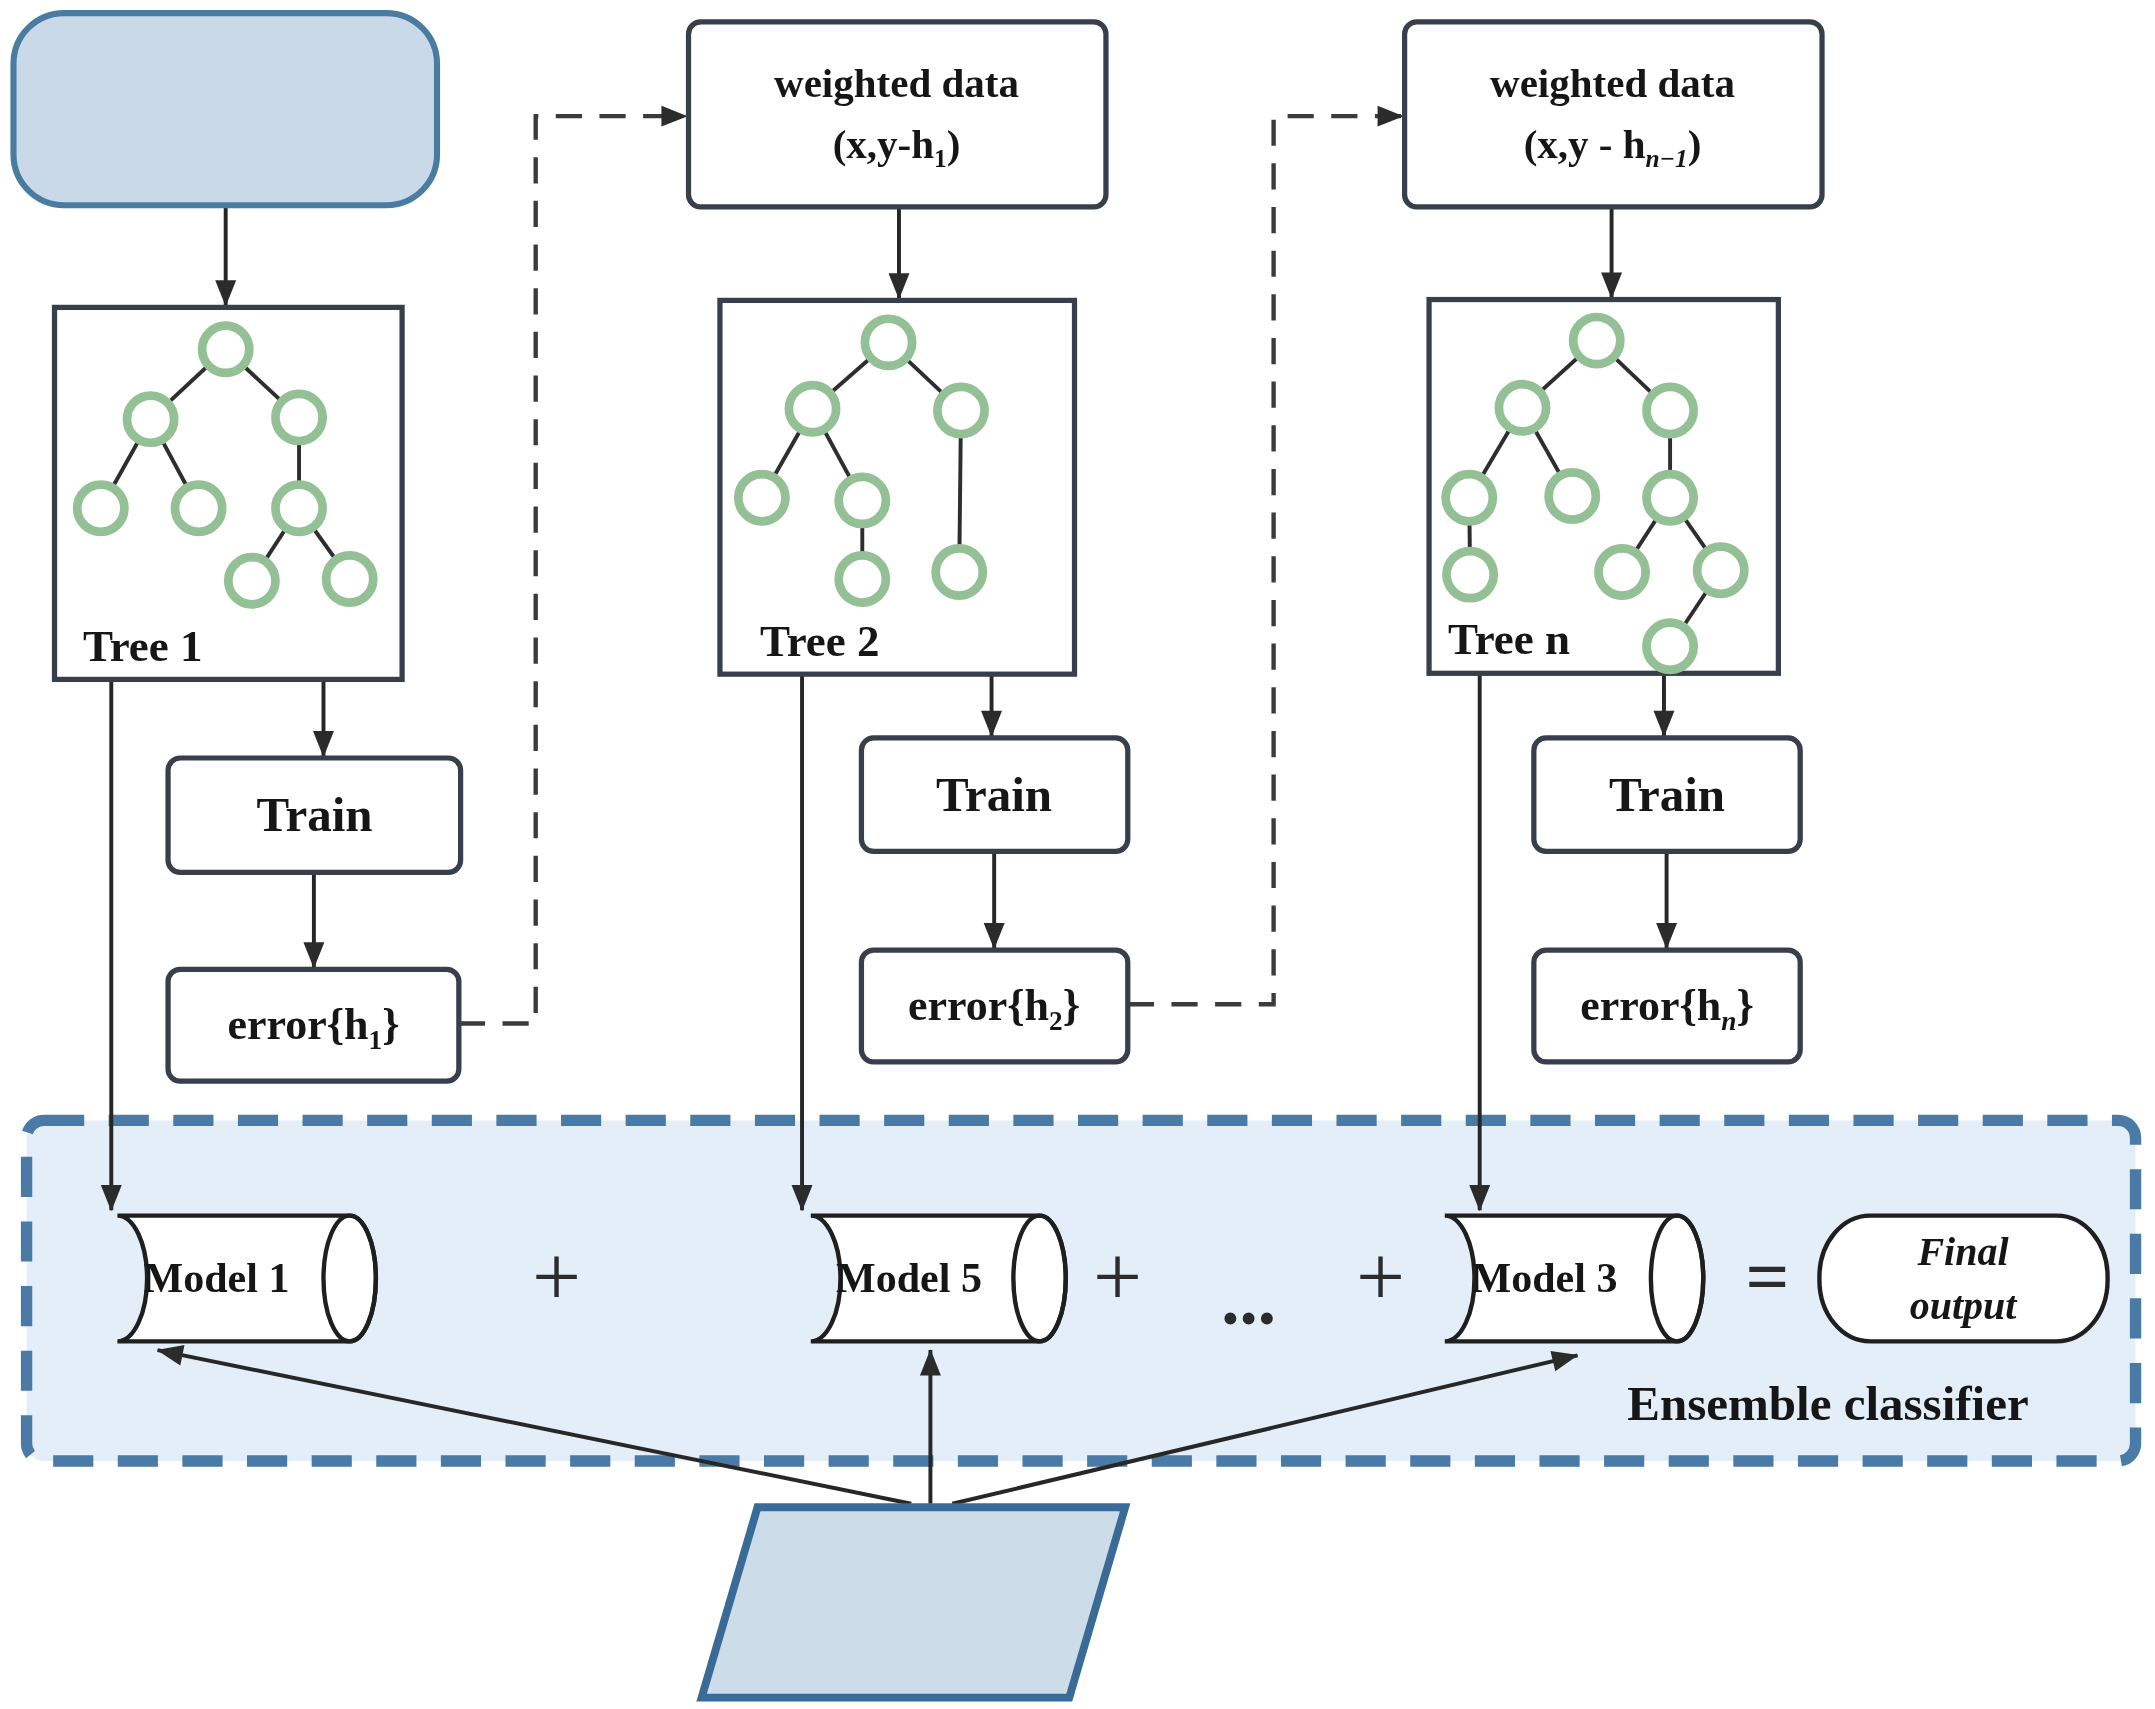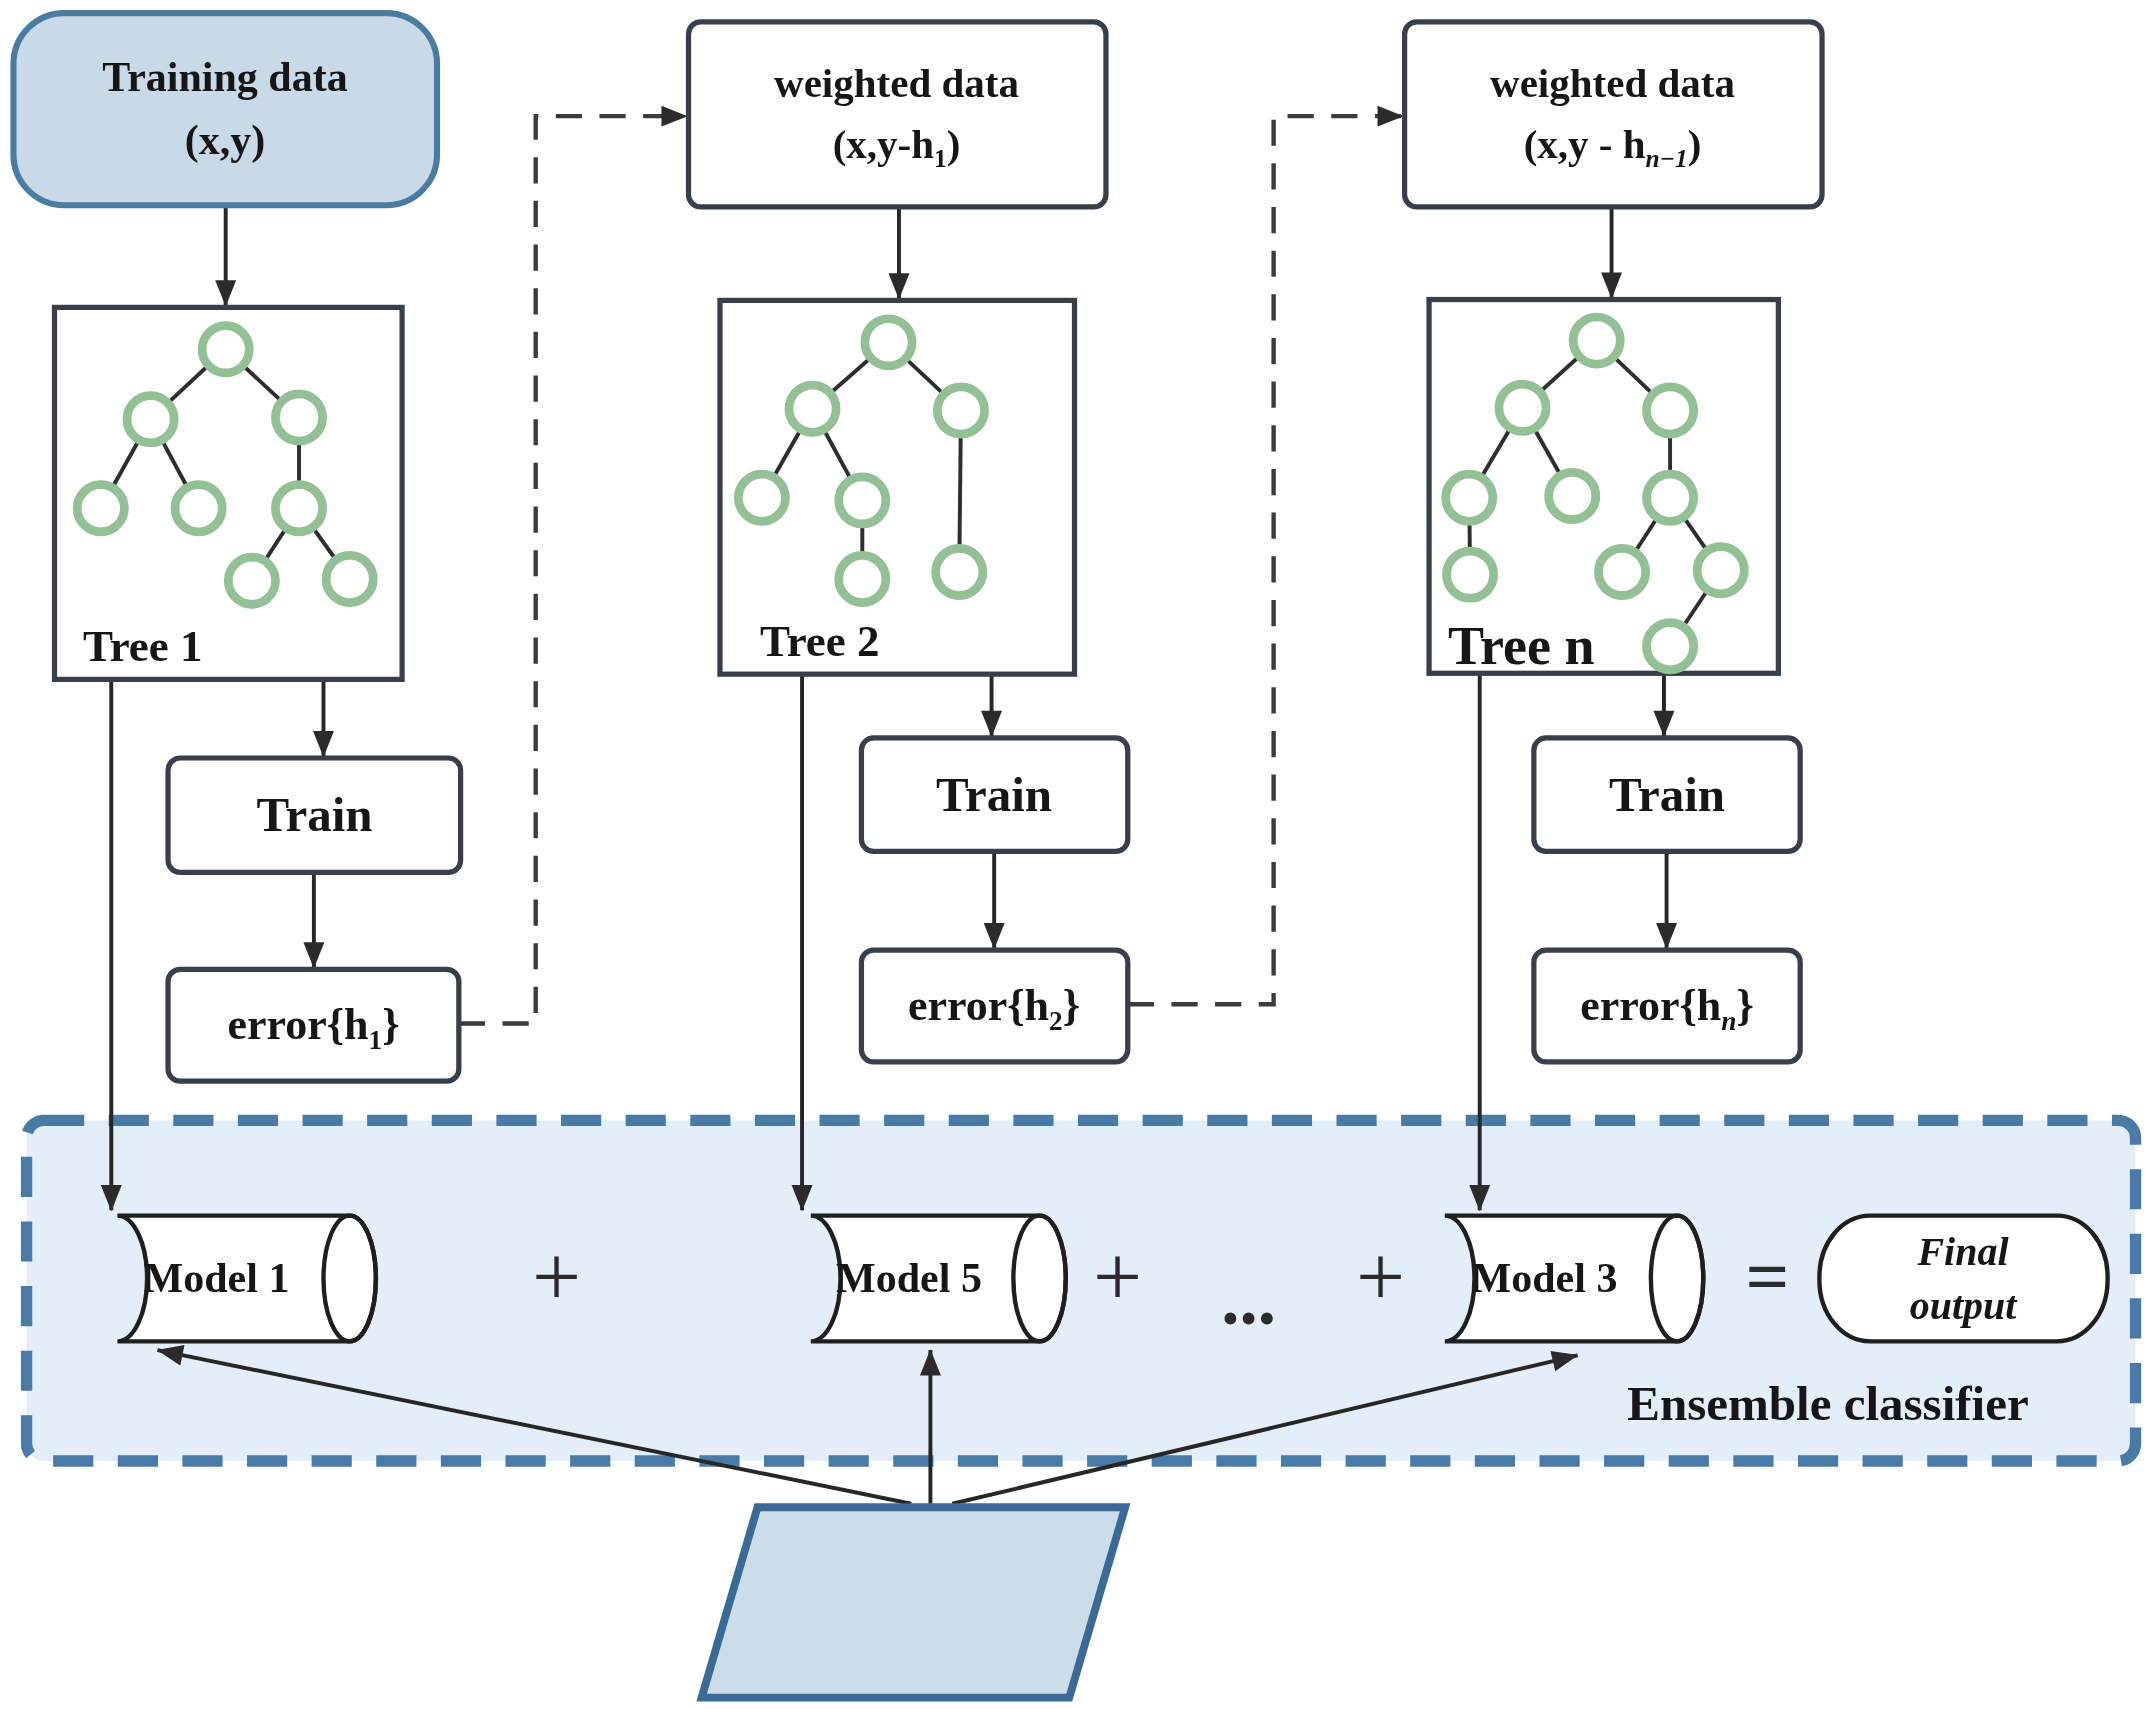--- a/index.html
+++ b/index.html
@@ -155,38 +155,34 @@
     <g transform="translate(1614,1388)">
       <path d="M 306 4 A 30 72 0 0 1 306 148 L 40 148 A 34 72 0 0 0 40 4 Z" fill="#ffffff" stroke="#1f1f1f" stroke-width="5"></path>
       <ellipse cx="306" cy="76" rx="30" ry="72" fill="none" stroke="#1f1f1f" stroke-width="5"></ellipse>
     </g>
 
     <rect x="2083" y="1392" width="330" height="144" rx="58" ry="70" fill="#ffffff" stroke="#1f1f1f" stroke-width="5"></rect>
 
     <polygon points="867,1726 1288,1726 1224,1944 803,1944" fill="#ccdce9" stroke="#3a6b96" stroke-width="9"></polygon>
   </svg>
 
-  <div class="lbl" style="left:13px;top:26px;width:424px;height:166px;font-size:42px;">
-    <span>Training data</span>
-    <span>(x,y)</span>
-  </div>
 
   <div class="lbl" style="left:688px;top:33px;width:417px;height:162px;font-size:41px;">
     <span>weighted data</span>
     <span><span>(x,y-h</span><sub>1</sub><span>)</span></span>
   </div>
 
   <div class="lbl" style="left:1404px;top:33px;width:417px;height:162px;font-size:41px;">
     <span>weighted data</span>
     <span><span>(x,y - h</span><sub class="it">n−1</sub><span>)</span></span>
   </div>
 
   <div class="lbl left" style="left:83px;top:613px;width:210px;font-size:45px;">Tree 1</div>
   <div class="lbl left" style="left:760px;top:608px;width:210px;font-size:45px;">Tree 2</div>
-  <div class="lbl left" style="left:1448px;top:606px;width:210px;font-size:54px;">Tree n</div>
+  <div class="lbl left" style="left:1448px;top:606px;width:210px;font-size:45px;">Tree n</div>
 
   <div class="lbl" style="left:168px;top:758px;width:293px;height:114px;font-size:49px;">Train</div>
   <div class="lbl" style="left:861px;top:738px;width:266px;height:114px;font-size:49px;">Train</div>
   <div class="lbl" style="left:1534px;top:738px;width:266px;height:114px;font-size:49px;">Train</div>
 
   <div class="lbl" style="left:168px;top:969px;width:291px;height:112px;font-size:44px;">
       <span><span>error{h</span><sub>1</sub><span>}</span></span>
     </div>
   <div class="lbl" style="left:861px;top:950px;width:266px;height:112px;font-size:44px;">
       <span><span>error{h</span><sub>2</sub><span>}</span></span>

